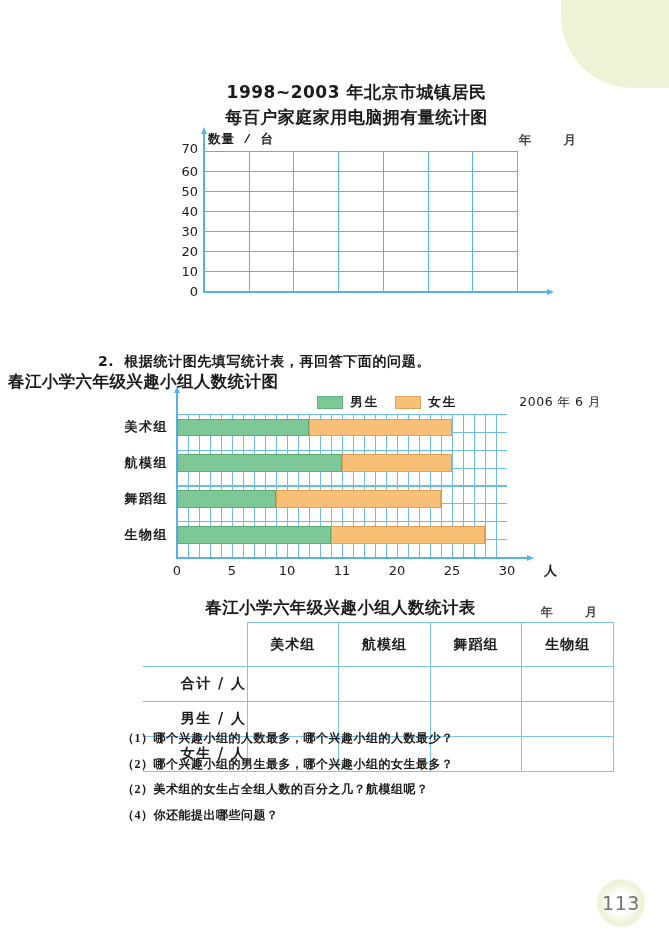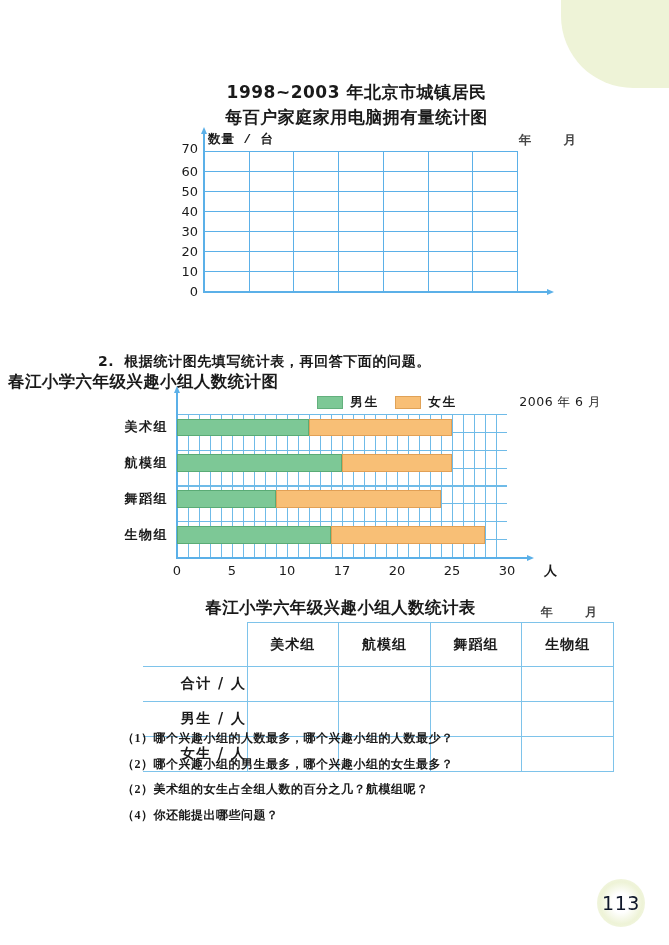--- a/index.html
+++ b/index.html
@@ -382,21 +382,21 @@
   #page-number-circle {
     position: absolute;
     inset: 0;
     background: radial-gradient(circle at 50% 50%, #ffffff 28%, #eef3d7 62%, #f6f9ea 100%);
     border-radius: 50%;
   }
   #page-number {
     position: relative;
     font-size: 19px;
     letter-spacing: 0.5px;
-    color: #0f172a;
+    color: #737373;
   }
 </style>
 </head>
 <body>
 
 <div id="page">
 
   <div id="corner-decoration"></div>
 
   <div id="chart1-title">
@@ -463,21 +463,21 @@
 
     <div class="bar-row" style="top:111.75px">
       <span class="cat-label">生物组</span>
       <span class="bar-seg boys" style="width:154px"></span>
       <span class="bar-seg girls" style="left:154px; width:154px"></span>
     </div>
 
     <div class="c2-xtick" style="left:1px">0</div>
     <div class="c2-xtick" style="left:56px">5</div>
     <div class="c2-xtick" style="left:111px">10</div>
-    <div class="c2-xtick" style="left:166px">17</div>
+    <div class="c2-xtick" style="left:166px">11</div>
     <div class="c2-xtick" style="left:221px">20</div>
     <div class="c2-xtick" style="left:276px">25</div>
     <div class="c2-xtick" style="left:331px">30</div>
     <div id="chart2-xunit">人</div>
   </div>
 
   <div id="table-title">春江小学六年级兴趣小组人数统计表</div>
   <div id="table-yearmonth">年  月</div>
 
   <table id="stat-table">

